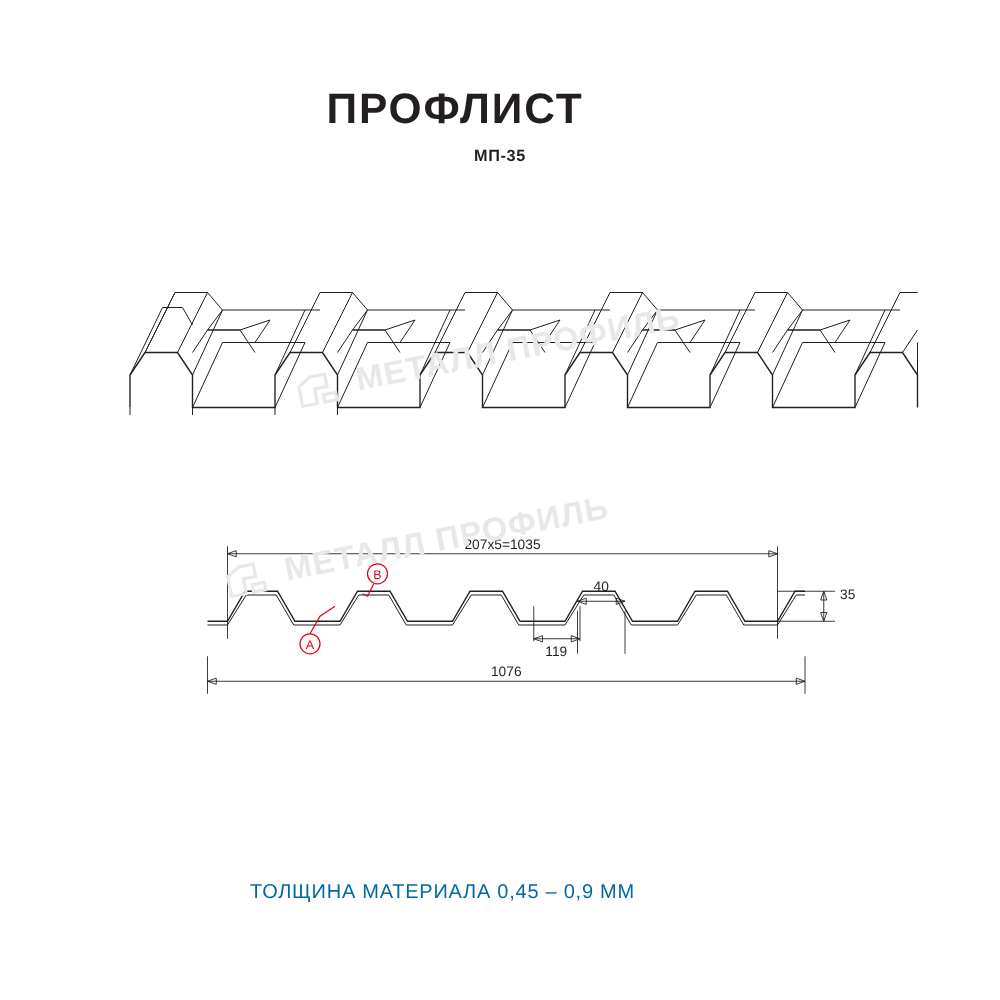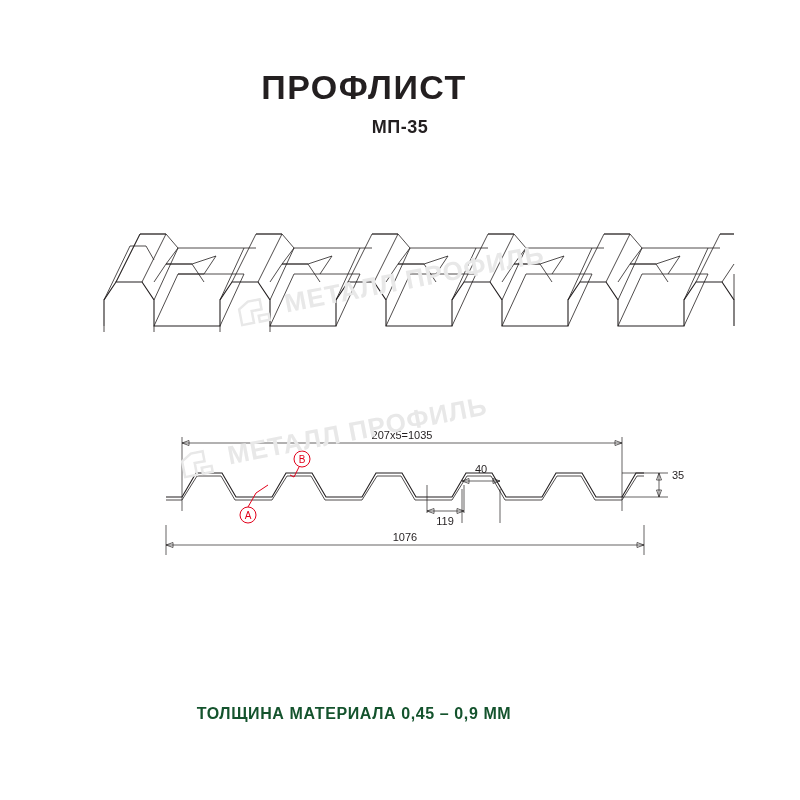--- a/index.html
+++ b/index.html
@@ -31,35 +31,35 @@
     font-weight: bold;
     letter-spacing: 1.5px;
     color: #231f20;
   }
   .subtitle {
     position: absolute;
     left: 0;
     top: 117px;
     width: 800px;
     text-align: center;
-    font-size: 18px;
+    font-size: 13px;
     font-weight: bold;
     letter-spacing: 0.5px;
     color: #231f20;
   }
   .footer {
     position: absolute;
     left: 0;
     top: 705px;
     width: 708px;
     text-align: center;
     font-size: 16px;
-    font-weight: bold;
+    font-weight: normal;
     letter-spacing: 0.6px;
-    color: #14532d;
+    color: #0369a1;
   }
   .iso-wrap {
     position: absolute;
     left: 70px;
     top: 190px;
     width: 670px;
     height: 170px;
   }
   .section-wrap {
     position: absolute;

